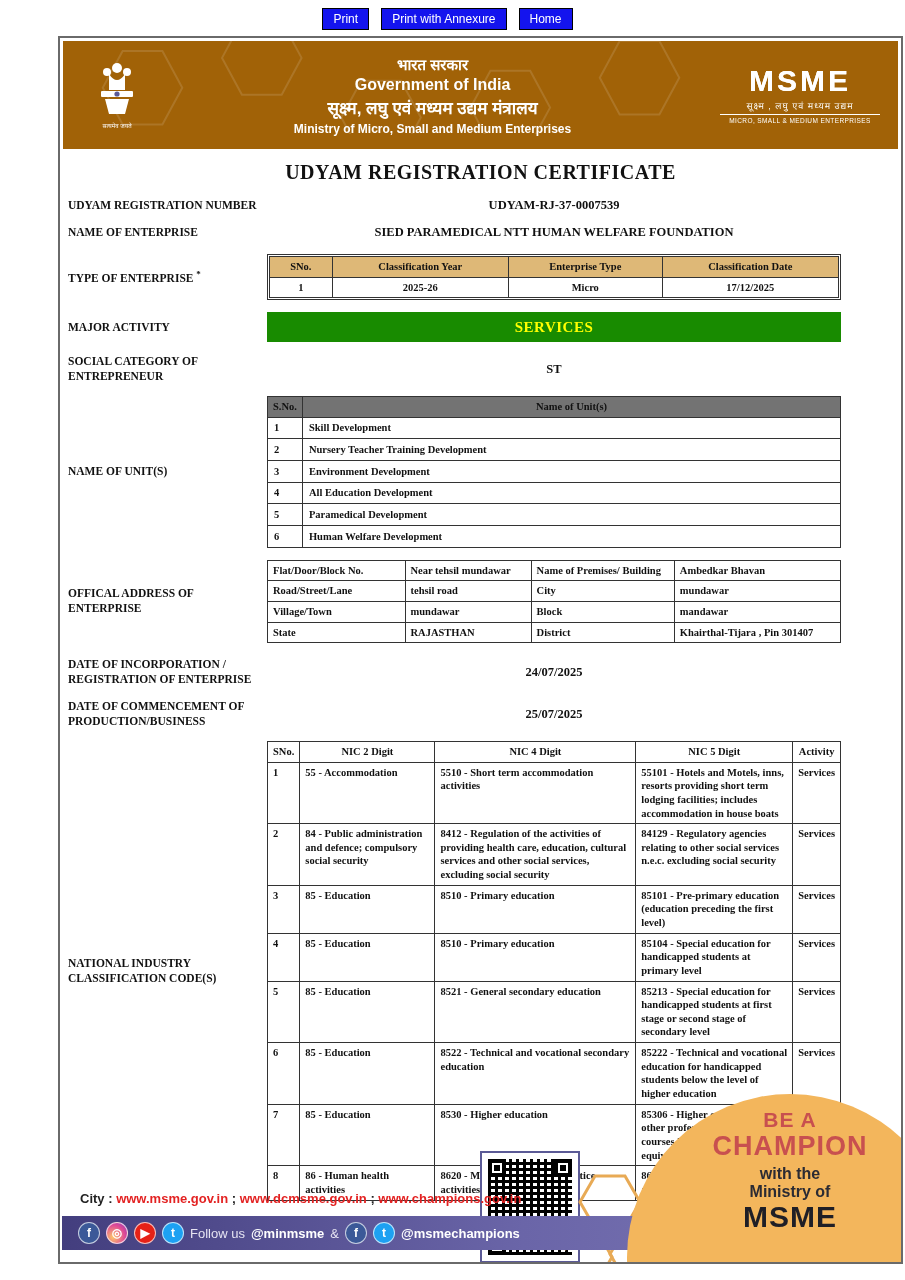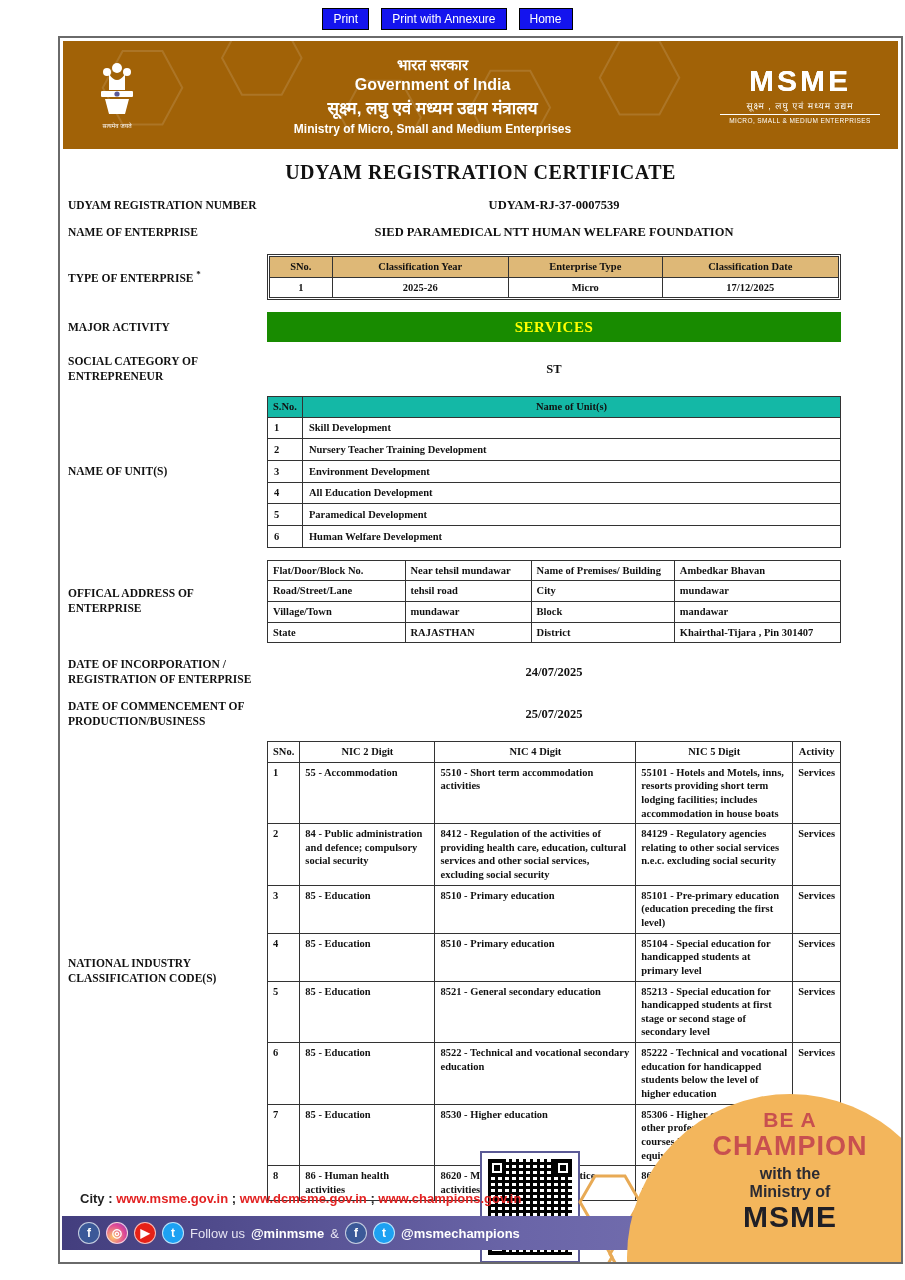--- a/index.html
+++ b/index.html
@@ -45,21 +45,21 @@
   table { border-collapse:collapse; width:100%; font-size:10.5px; font-weight:bold; }
   th, td { border:1px solid #333; padding:3px 5px; line-height:1.3; }
   th { background:#deb877; text-align:center; }
   .outer { border:1px solid #333; padding:1px; }
 
   .type-table td { text-align:center; }
   .type-table th:nth-child(1), .type-table td:nth-child(1){ width:11%; }
   .type-table th:nth-child(2), .type-table td:nth-child(2){ width:31%; }
   .type-table th:nth-child(3), .type-table td:nth-child(3){ width:27%; }
   .type-table th:nth-child(4), .type-table td:nth-child(4){ width:31%; }
-  .plain th { background:#14b8a6;font-family:Liberation Serif, serif; }
+  .plain th { background:#737373;font-family:Liberation Serif, serif; }
 
   .major { background:#188b00; color:#ffff00; text-align:center; font-weight:bold; font-size:15px;
     height:30px; line-height:30px; letter-spacing:.5px; }
 
   .units-table td:first-child { width:30px; }
   .units-table td { padding:3.5px 6px; }
 
   .addr-table td:nth-child(1){width:24%;} .addr-table td:nth-child(2){width:22%;}
   .addr-table td:nth-child(3){width:25%;} .addr-table td:nth-child(4){width:29%;}
 

